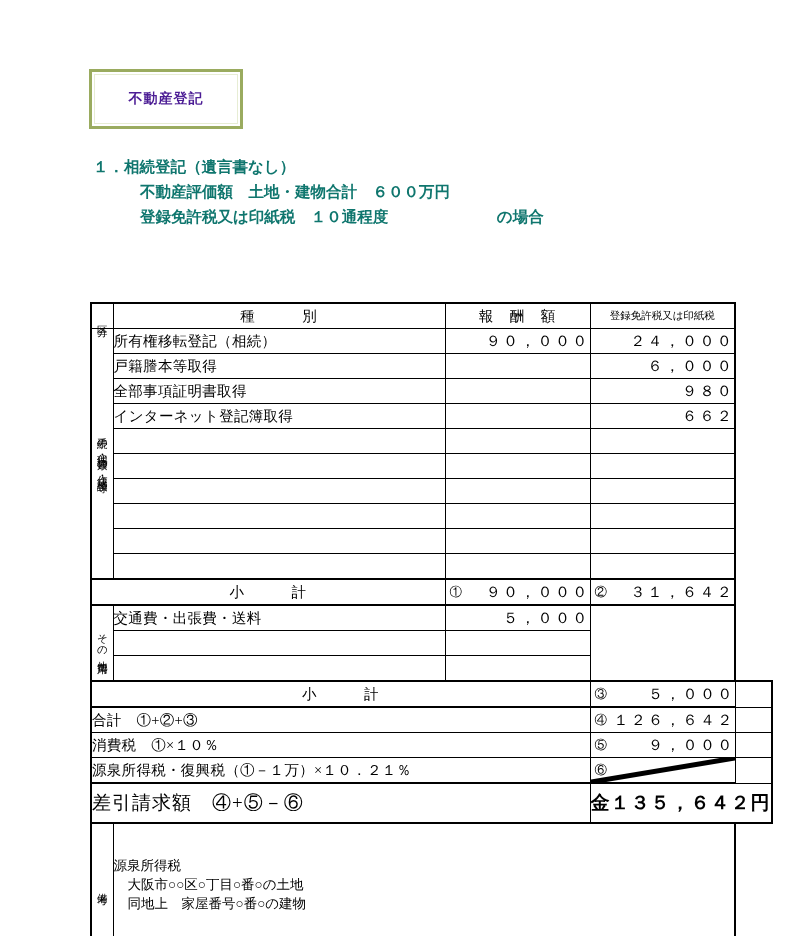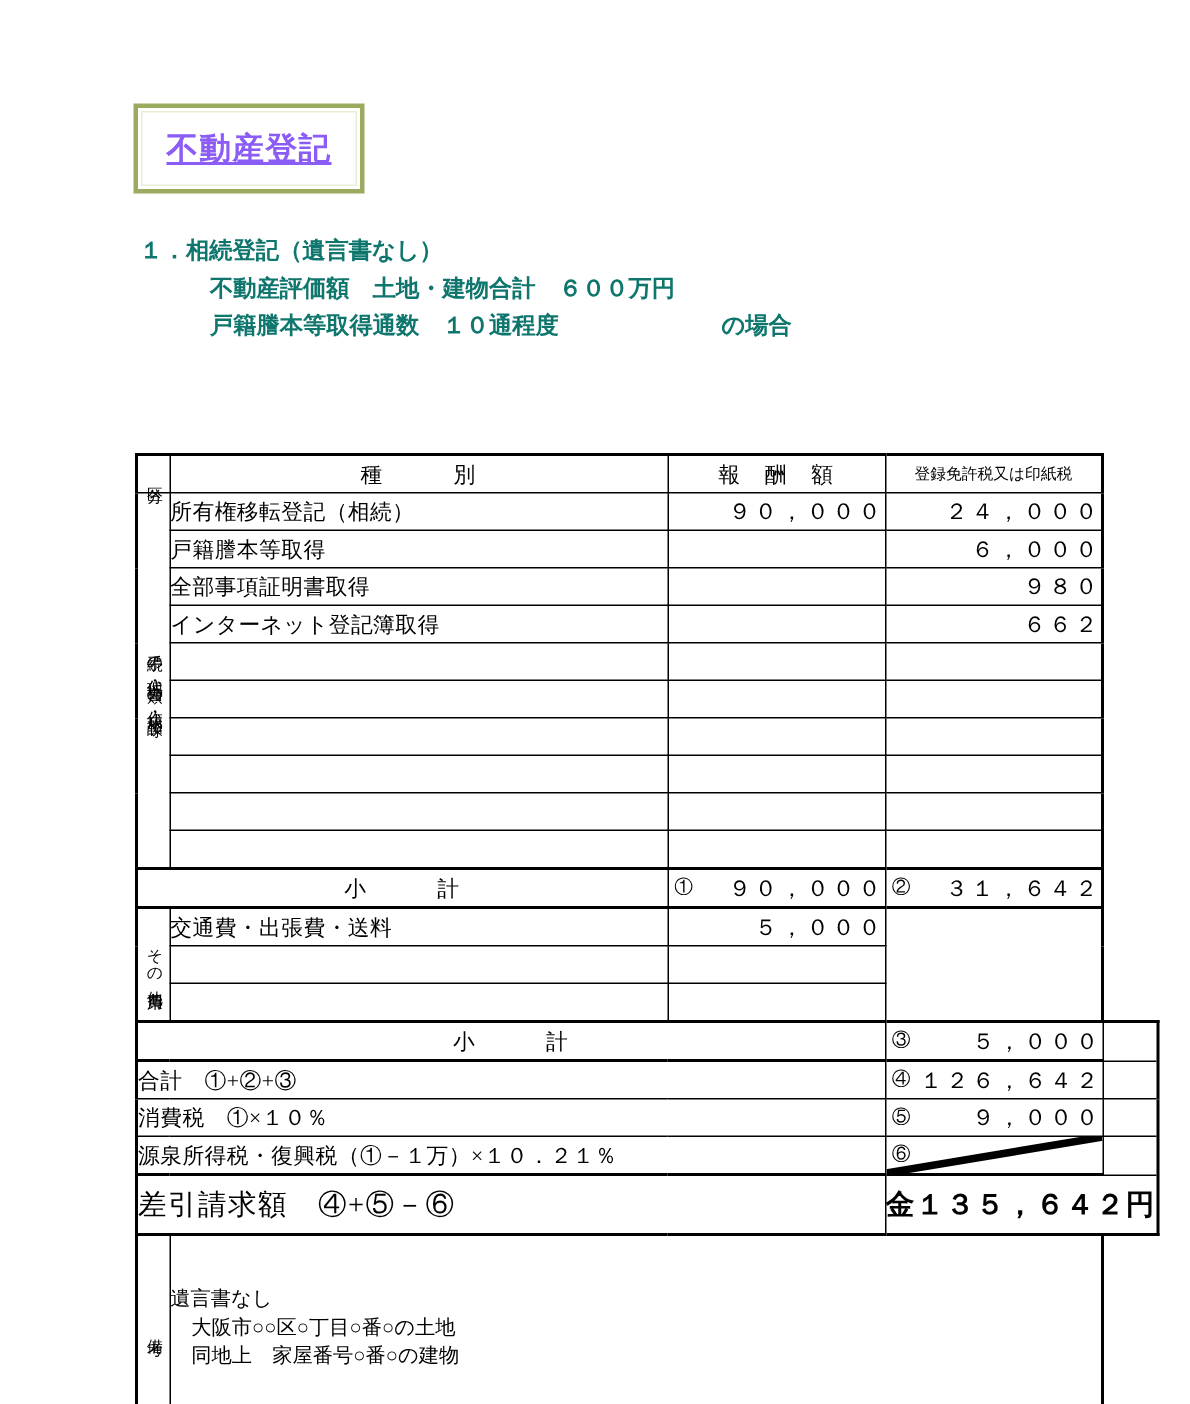--- a/index.html
+++ b/index.html
@@ -33,24 +33,23 @@
     height: 100%;
     box-sizing: border-box;
     border: 1px solid #e7edd4;
     display: flex;
     align-items: center;
     justify-content: center;
   }
   #title-badge-text {
     font-family: "DejaVu Sans", sans-serif;
     font-weight: bold;
-    font-size: 21px;
-    letter-spacing: 1px;
-    color: #8b5cf6;
-    text-decoration: underline;
+    font-size: 14px;
+    letter-spacing: 1px;
+    color: #4c1d95;
   }
 
   
   #heading-block {
     position: absolute;
     left: 93px;
     top: 155px;
     width: 640px;
     font-family: "DejaVu Sans", sans-serif;
     font-weight: bold;
@@ -191,21 +190,21 @@
 
 <div id="title-badge">
   <div id="title-badge-inner">
     <span id="title-badge-text">不動産登記</span>
   </div>
 </div>
 
 <div id="heading-block">
   <div class="heading-line">１．相続登記（遺言書なし）</div>
   <div class="heading-line heading-indent">不動産評価額　土地・建物合計　６００万円</div>
-  <div class="heading-line heading-indent">戸籍謄本等取得通数　１０通程度　　　　　　　の場合</div>
+  <div class="heading-line heading-indent">登録免許税又は印紙税　１０通程度　　　　　　　の場合</div>
 </div>
 
 <table id="fee-table">
   <colgroup>
     <col class="col-kubun">
     <col class="col-shubetsu">
     <col class="col-hoshu">
     <col class="col-zei">
   </colgroup>
   <tbody>
@@ -344,20 +343,20 @@
     <tr>
       <td class="final-label thick-left thick-bottom" colspan="3" style="height:38px;">差引請求額　④+⑤－⑥</td>
       <td class="final-value thick-bottom thick-right" colspan="2">金１３５，６４２円</td>
     </tr>
 
     <tr>
       <td class="vcell thick-left thick-bottom" style="height:120px;">
         <span class="vtext">備考</span>
       </td>
       <td class="remarks-body thick-bottom thick-right" colspan="3">
-        <div class="remarks-line">遺言書なし</div>
+        <div class="remarks-line">源泉所得税</div>
         <div class="remarks-line remarks-indent">大阪市○○区○丁目○番○の土地</div>
         <div class="remarks-line remarks-indent">同地上　家屋番号○番○の建物</div>
       </td>
     </tr>
 
   </tbody>
 </table>
 
 </body></html>

